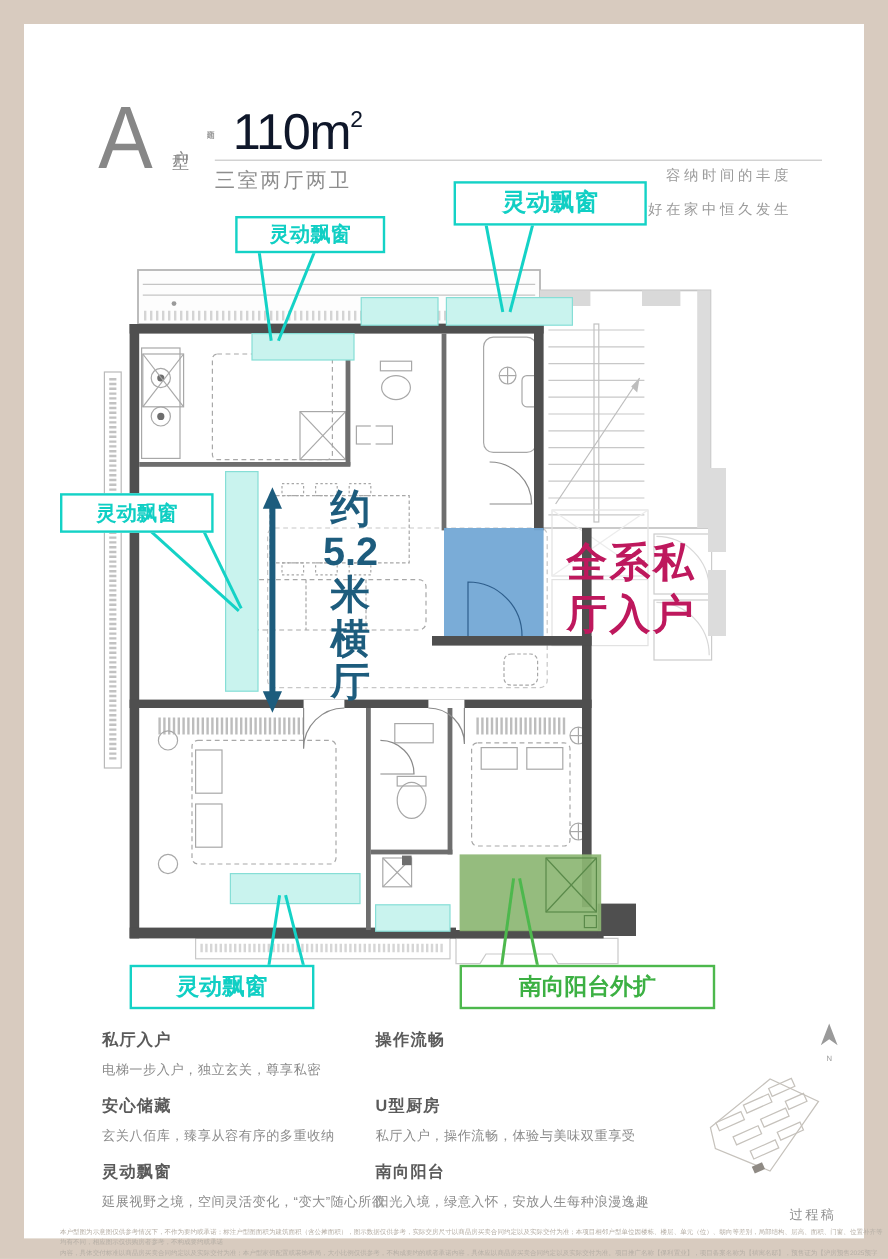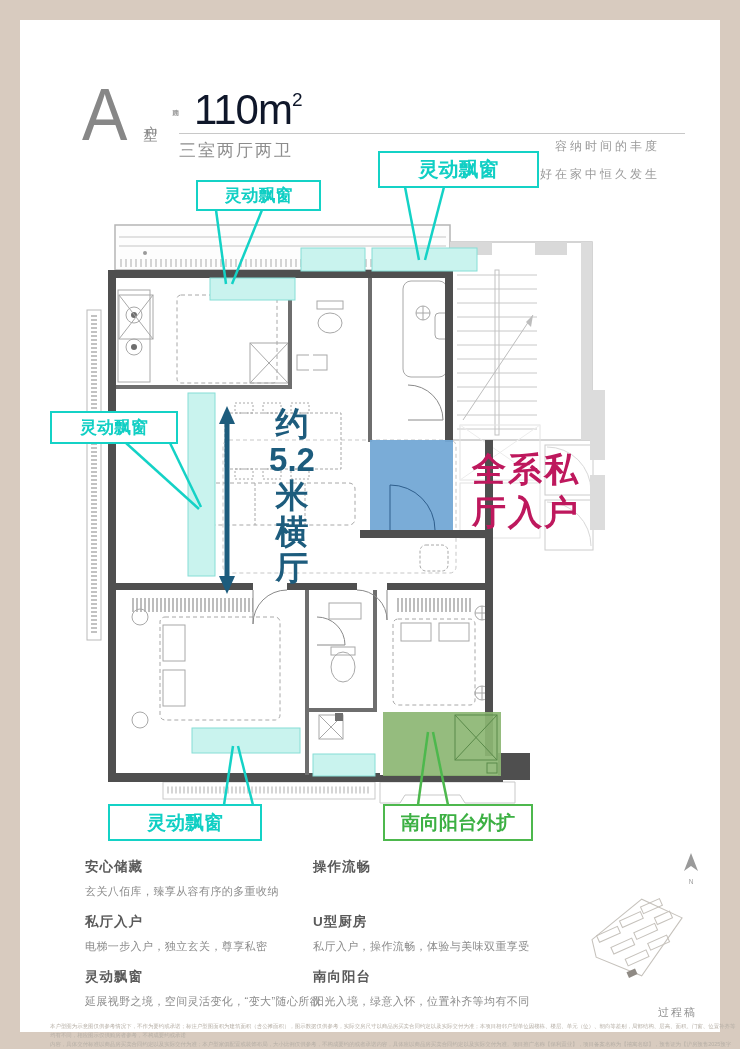--- a/index.html
+++ b/index.html
@@ -24,21 +24,21 @@
 
   
   .hall-label { position:absolute; left:236px; top:386px; width:72px; z-index:4; display:flex; flex-direction:column; align-items:center; color:#1d5c7d; font-weight:bold; font-size:33px; line-height:36px; letter-spacing:0; }
   .entry-label { position:absolute; left:452px; top:428px; z-index:4; color:#be185d; font-weight:bold; font-size:34px; line-height:43px; letter-spacing:2px; }
   .callout { position:absolute; z-index:6; background:#ffffff; border:2px solid #14d2c6; color:#10cfc4; font-weight:bold; text-align:center; white-space:nowrap; }
   .callout.green { border-color:#4db84d; color:#3cb043; }
   #callout-top-left  { left:176px; top:160px; width:125px; height:31px; font-size:17px; line-height:27px; }
   #callout-top-right { left:358px; top:131px; width:161px; height:37px; font-size:20px; line-height:33px; }
   #callout-left      { left:30px;  top:391px; width:128px; height:33px; font-size:17px; line-height:29px; }
   #callout-bottom    { left:88px;  top:784px; width:154px; height:37px; font-size:19px; line-height:33px; }
-  #callout-balcony   { left:363px; top:784px; width:150px; height:37px; font-size:19px; line-height:33px; }
+  #callout-balcony   { left:363px; top:784px; width:213px; height:37px; font-size:19px; line-height:33px; }
 
   
   .features { position:absolute; left:0; top:838px; width:700px; z-index:3; }
   .feature-col { position:absolute; top:0; }
   #feature-col-left  { left:65px;  width:215px; }
   #feature-col-right { left:293px; width:230px; }
   .feature-item { position:relative; margin-bottom:25px; height:30px; }
   .feature-title { font-size:13.5px; font-weight:bold; color:#5a5a5a; letter-spacing:1px; }
   .feature-desc  { font-size:11px; color:#8c8c8c; margin-top:8px; letter-spacing:.4px; white-space:nowrap; }
 
@@ -268,43 +268,43 @@
 
     <div class="callout" id="callout-top-left">灵动飘窗</div>
     <div class="callout" id="callout-top-right">灵动飘窗</div>
     <div class="callout" id="callout-left">灵动飘窗</div>
     <div class="callout" id="callout-bottom">灵动飘窗</div>
     <div class="callout green" id="callout-balcony">南向阳台外扩</div>
 
     <div class="features">
       <div class="feature-col" id="feature-col-left">
         <div class="feature-item">
+          <div class="feature-title">私厅入户</div>
+          <div class="feature-desc">电梯一步入户，独立玄关，尊享私密</div>
+        </div>
+        <div class="feature-item">
           <div class="feature-title">安心储藏</div>
           <div class="feature-desc">玄关八佰库，臻享从容有序的多重收纳</div>
         </div>
         <div class="feature-item">
-          <div class="feature-title">私厅入户</div>
-          <div class="feature-desc">电梯一步入户，独立玄关，尊享私密</div>
-        </div>
-        <div class="feature-item">
           <div class="feature-title">灵动飘窗</div>
           <div class="feature-desc">延展视野之境，空间灵活变化，“变大”随心所欲</div>
         </div>
       </div>
       <div class="feature-col" id="feature-col-right">
         <div class="feature-item">
           <div class="feature-title">操作流畅</div>
         </div>
         <div class="feature-item">
           <div class="feature-title">U型厨房</div>
           <div class="feature-desc">私厅入户，操作流畅，体验与美味双重享受</div>
         </div>
         <div class="feature-item">
           <div class="feature-title">南向阳台</div>
-          <div class="feature-desc">阳光入境，绿意入怀，位置补齐等均有不同</div>
+          <div class="feature-desc">阳光入境，绿意入怀，安放人生每种浪漫逸趣</div>
         </div>
       </div>
     </div>
 
     <div class="compass">
       <svg width="24" height="20" viewBox="0 0 24 20">
           <polygon points="12,1 19,19 12,14 5,19" fill="#9a9a9a"></polygon>
         </svg>
       <span class="compass-n">N</span>
     </div>

